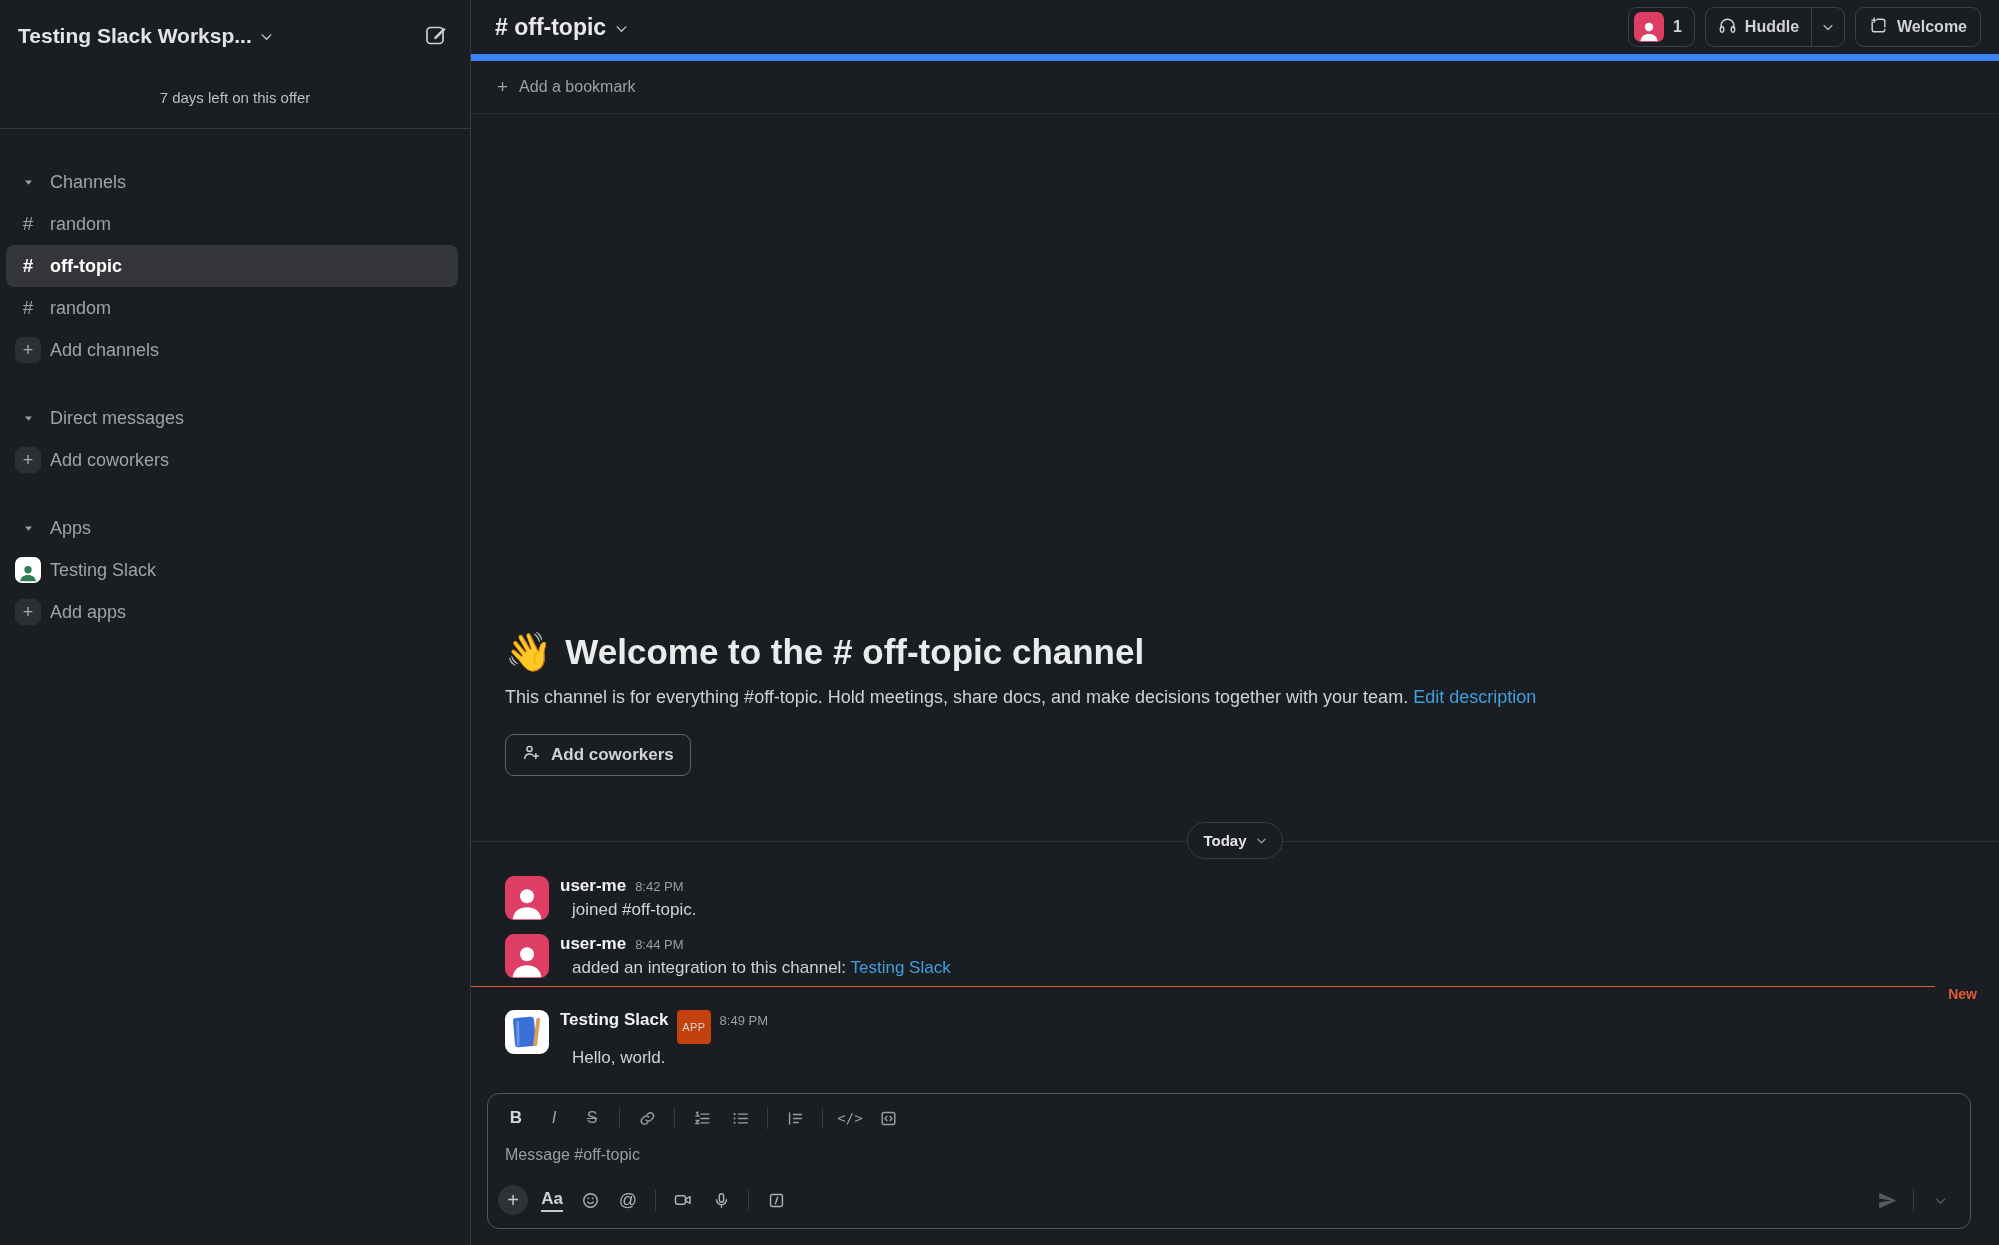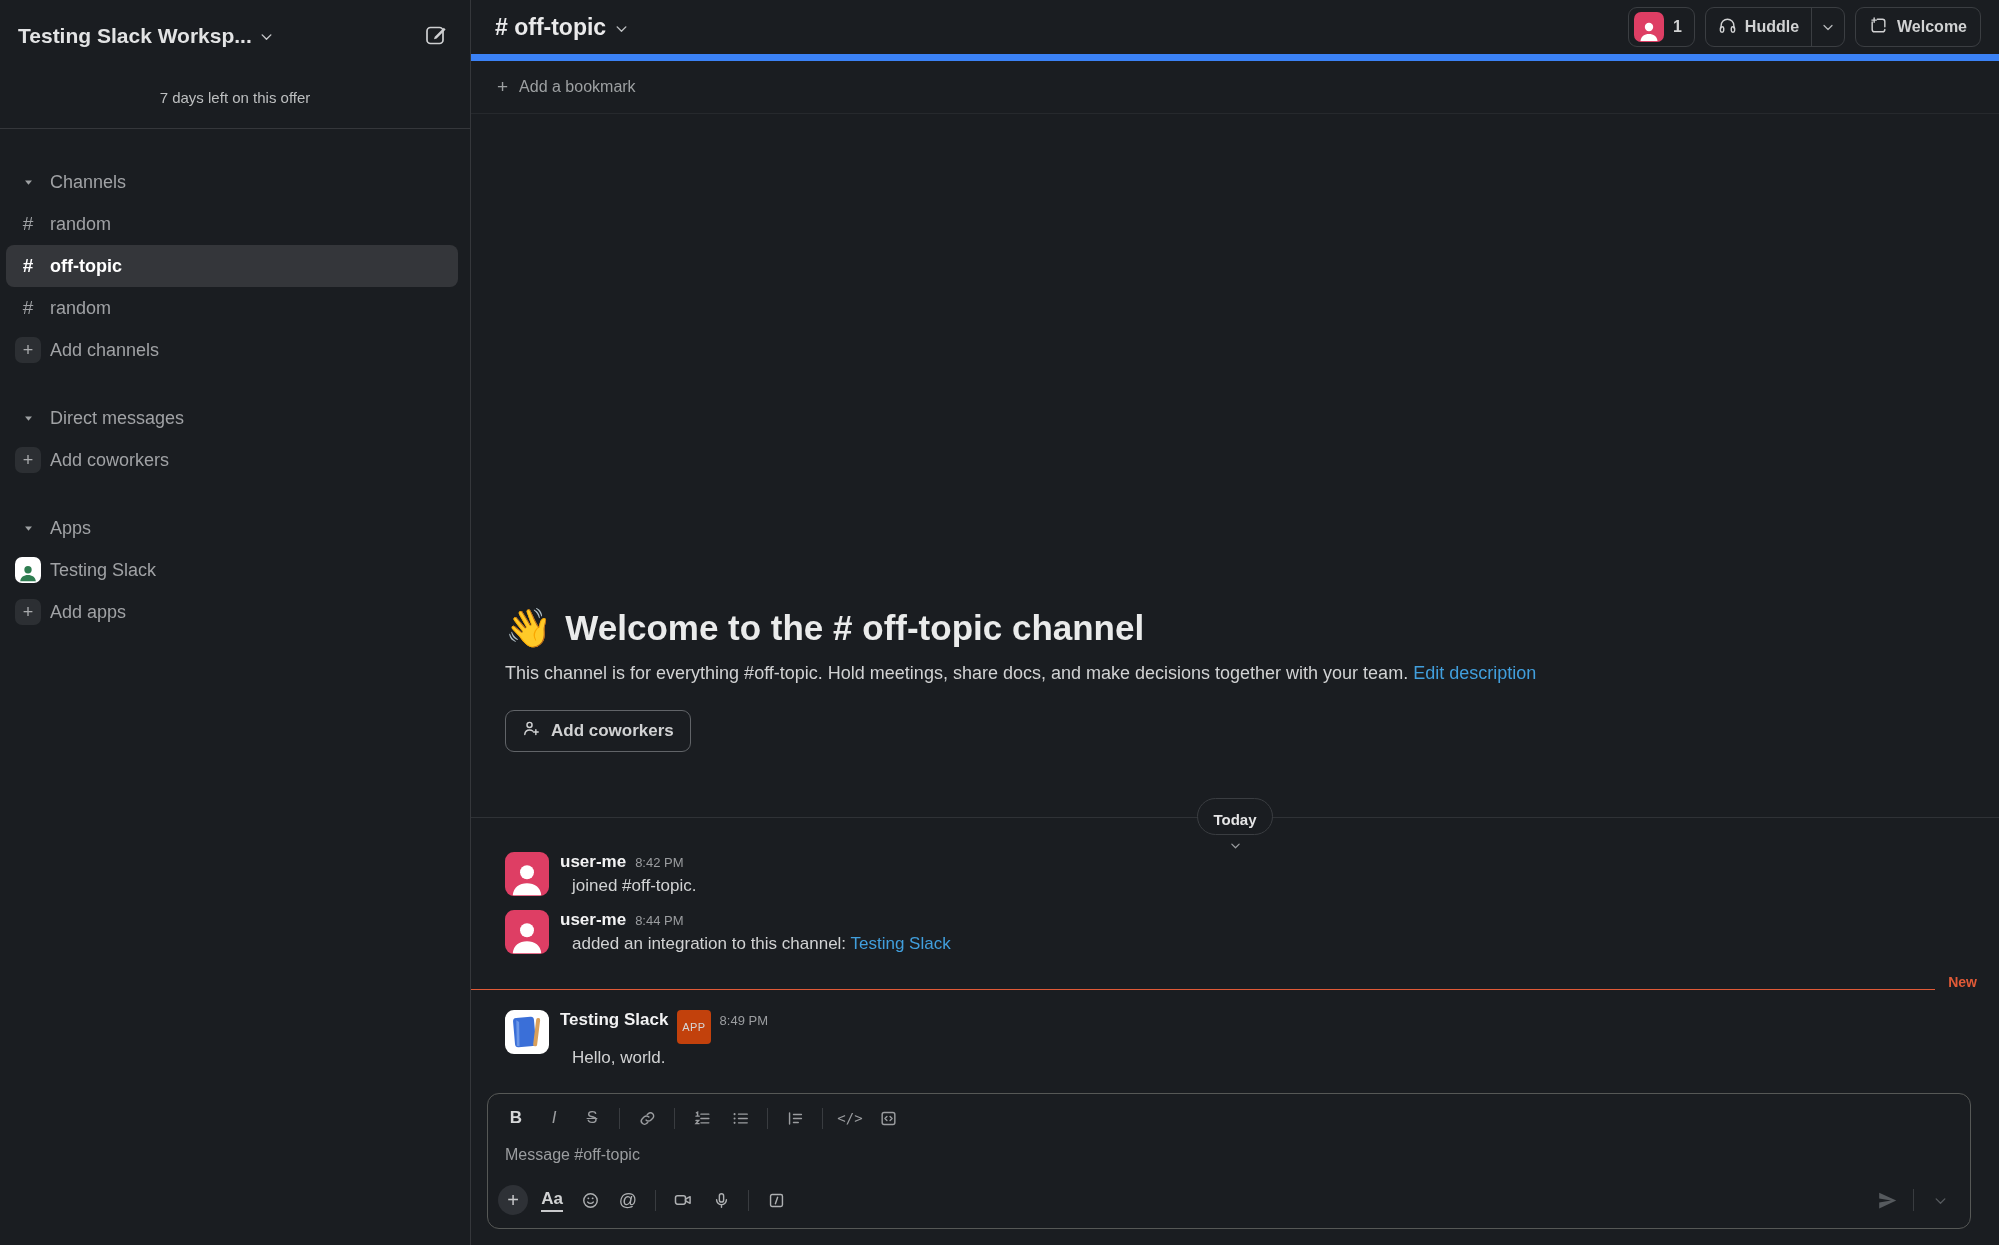--- a/index.html
+++ b/index.html
@@ -54,35 +54,35 @@
   .welcome-title { display:flex; align-items:center; gap:13px; font-size:35px; font-weight:800; color:#eaebeb; }
   .welcome-title .emoji { font-size:38px; }
   .welcome-desc { margin-top:13px; font-size:18px; color:#d1d2d3; }
   .link { color:var(--link,#419fdd); cursor:pointer; text-decoration:none; }
   .add-cow-btn { margin-top:26px; height:42px; padding:0 16px; display:inline-flex; align-items:center; gap:10px;
     background:none; border:1px solid #616468; border-radius:9px; color:#d1d2d3; font-family:inherit; font-size:17px; font-weight:700; cursor:pointer; }
 
   .date-divider { position:relative; margin:46px 0 6px; height:37px; display:flex; align-items:center; justify-content:center; }
   .date-divider .rule { position:absolute; left:0; right:0; top:50%; height:1px; background:#2f3236; }
   .date-pill { position:relative; background:var(--bg,#1a1d21); border:1px solid #3a3d41; border-radius:20px; height:37px; padding:12px 15px;
-    display:flex; align-items:center; gap:9px; font-size:15px; font-weight:700; color:#e5e5e6; cursor:pointer;flex-direction:column; }
+    display:flex; align-items:center; gap:9px; font-size:15px; font-weight:700; color:#e5e5e6; cursor:pointer; }
   .date-pill svg { color:#9b9da0; }
 
   .messages { padding:4px 0 8px; }
   .msg { display:flex; gap:11px; padding:7px 34px; }
   .avatar { flex:0 0 44px; width:44px; height:44px; border-radius:9px; display:flex; align-items:flex-end; justify-content:center; overflow:hidden; cursor:pointer; }
   .avatar.pink { background:var(--avatar-pink,#de3e64); }
   .avatar.white { background:#ffffff; align-items:center; }
   .msg-head { display:flex; align-items:baseline; gap:9px; }
   .msg-author { font-size:17px; font-weight:800; color:#f2f2f3; cursor:pointer; }
   .msg-time { font-size:13px; color:#9b9da0; }
   .msg-body { margin-top:4px; font-size:17px; color:#d1d2d3;margin-left:12px; }
   .app-badge { align-self:center; background:#c2410c; color:#d6d7d8; font-size:11px; font-weight:400; letter-spacing:.4px; border-radius:4px; padding:11px 5px; }
 
-  .new-divider { display:flex; align-items:flex-end; margin:13px 0; }
+  .new-divider { display:flex; align-items:flex-start; margin:1px 0; }
   .new-divider .line { flex:1; height:1px; background:var(--new-line,#e05a37); margin-right:13px; }
   .new-label { color:var(--new-line,#e05a37); font-size:14px; font-weight:700; padding-right:22px; }
 
   
   .composer { margin:10px 28px 16px 16px; border:1px solid #565856; border-radius:12px; display:flex; flex-direction:column; }
   .fmt-bar { display:flex; align-items:center; gap:2px; padding:9px 10px 0; color:#9b9da0; }
   .fmt-btn { width:36px; height:30px; display:flex; align-items:center; justify-content:center; border-radius:5px; font-size:16px; background:none; border:none; color:#9b9da0; font-family:inherit; cursor:pointer; }
   .fmt-b { font-weight:800; font-size:17px; color:#d6d7d8; }
   .fmt-i { font-style:italic; font-size:17px; }
   .fmt-s { text-decoration:line-through; font-size:16px; }

